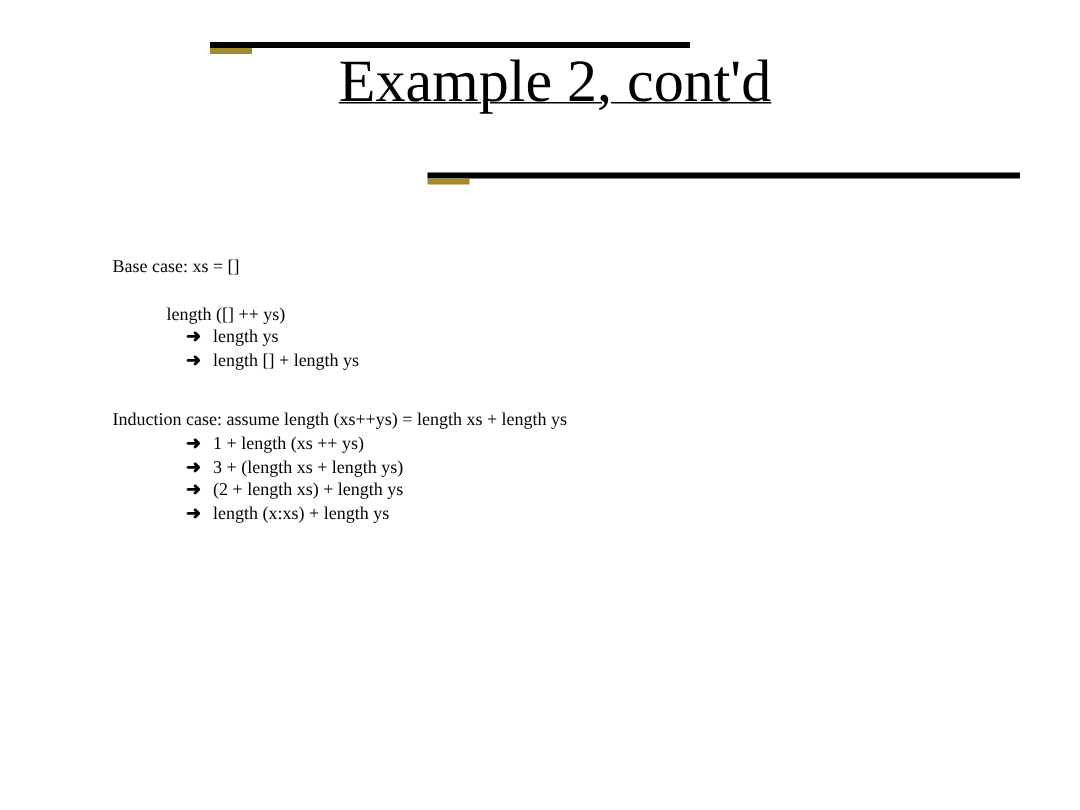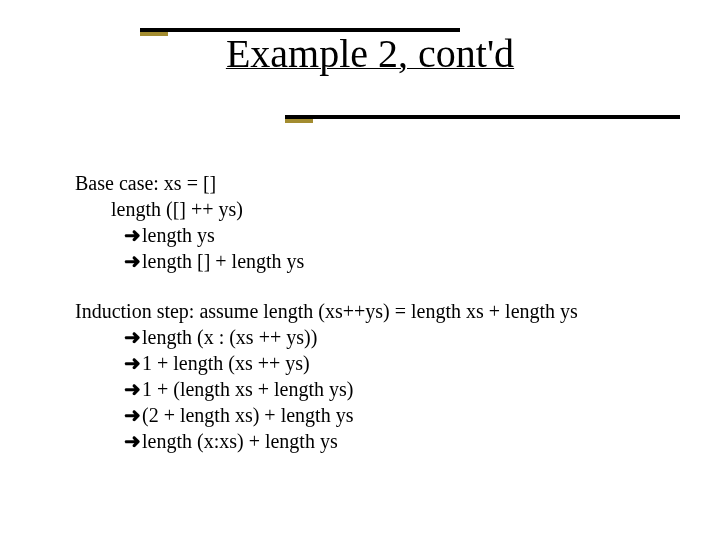--- a/index.html
+++ b/index.html
@@ -60,32 +60,33 @@
     left: 285px;
     width: 28px;
     height: 4px;
     background: #a38c30;
   }
   .content {
     position: absolute;
     top: 170px;
     left: 75px;
     right: 40px;
-    font-size: 20px;
+    font-size: 12px;
     line-height: 1.3;
     color: #000;
   }
   .block {
     margin-bottom: 24px;
   }
   .lead {
     margin-left: 0;
   }
   .step {
     margin-left: 36px;
+    margin-top: 16px;
   }
   .arrow-line {
     margin-left: 49px;
   }
   .arrow {
     font-family: Arial, sans-serif;
     font-weight: bold;
     display: inline-block;
     width: 18px;
   }
@@ -111,29 +112,26 @@
       <div class="step">length ([] ++ ys)</div>
       <div class="arrow-line">
         <span class="arrow">➜</span><span>length ys</span>
       </div>
       <div class="arrow-line">
         <span class="arrow">➜</span><span>length [] + length ys</span>
       </div>
     </div>
 
     <div class="block">
-      <div class="lead">Induction step:  assume length (xs++ys) = length xs + length ys</div>
-      <div class="arrow-line">
-        <span class="arrow">➜</span><span>length (x : (xs ++ ys))</span>
-      </div>
+      <div class="lead">Induction case:  assume length (xs++ys) = length xs + length ys</div>
       <div class="arrow-line">
         <span class="arrow">➜</span><span>1 + length (xs ++ ys)</span>
       </div>
       <div class="arrow-line">
-        <span class="arrow">➜</span><span>1 + (length xs + length ys)</span>
+        <span class="arrow">➜</span><span>3 + (length xs + length ys)</span>
       </div>
       <div class="arrow-line">
         <span class="arrow">➜</span><span>(2 + length xs) + length ys</span>
       </div>
       <div class="arrow-line">
         <span class="arrow">➜</span><span>length (x:xs) + length ys</span>
       </div>
     </div>
 
   </div>

